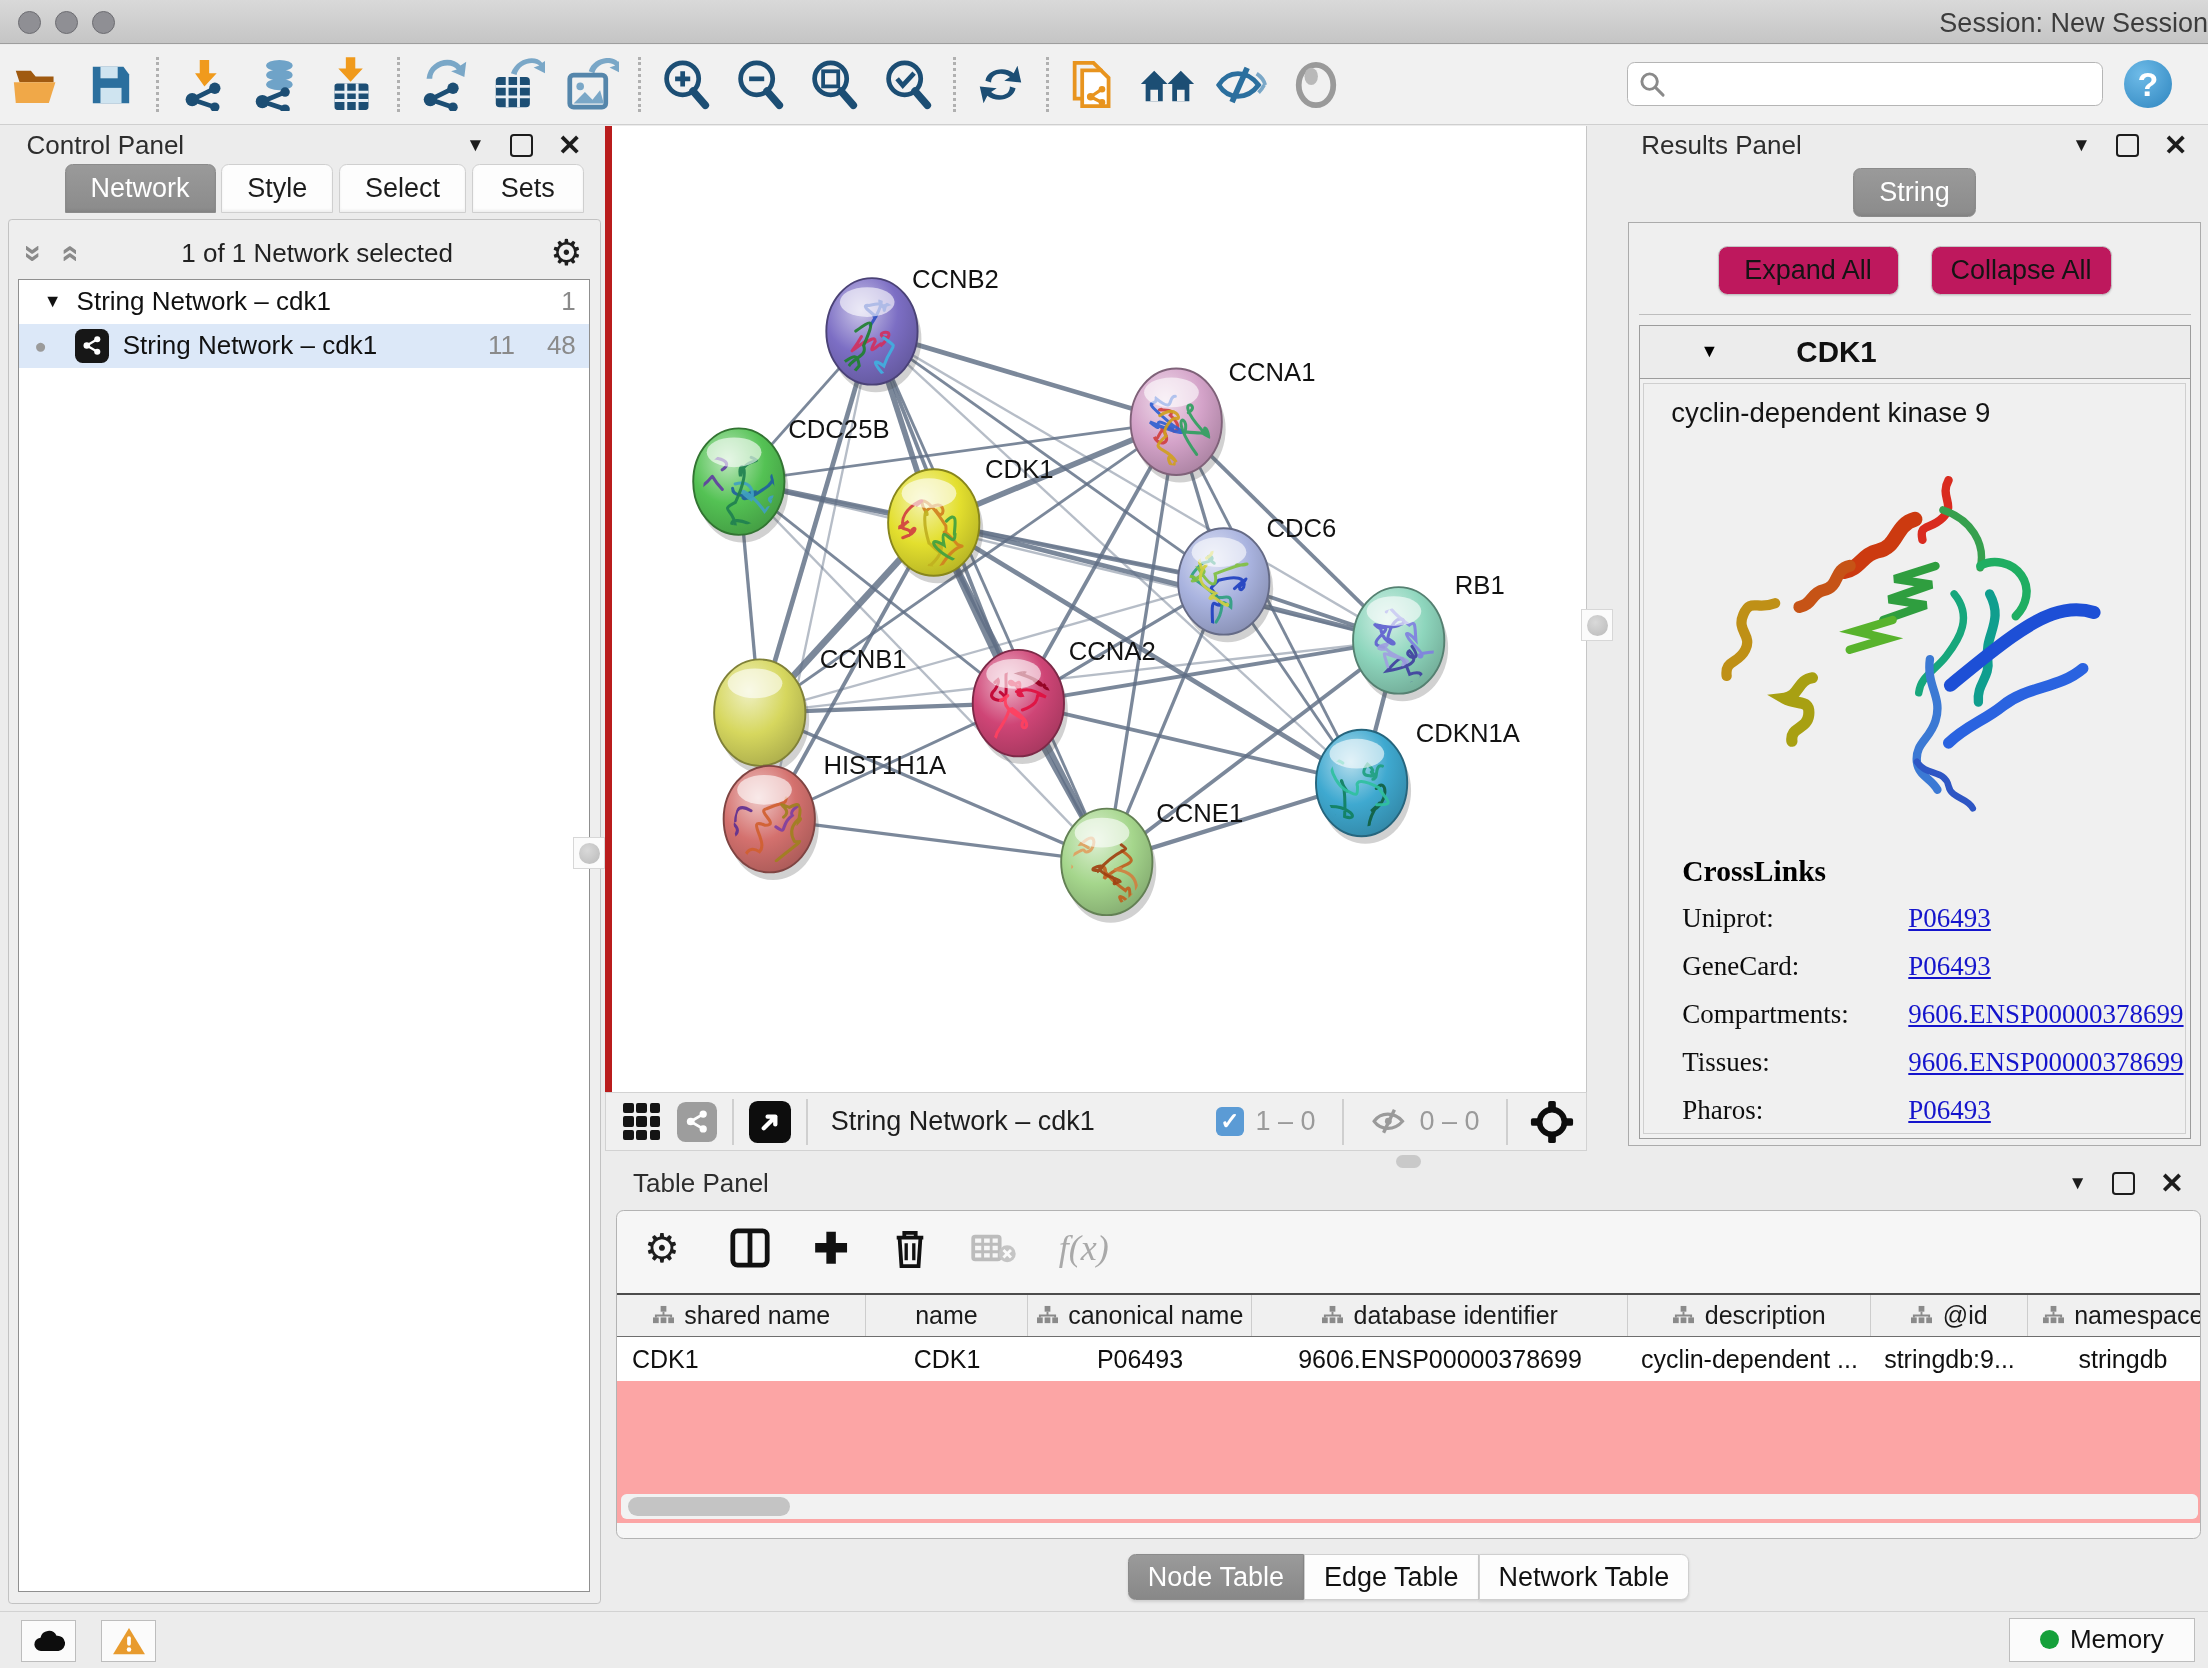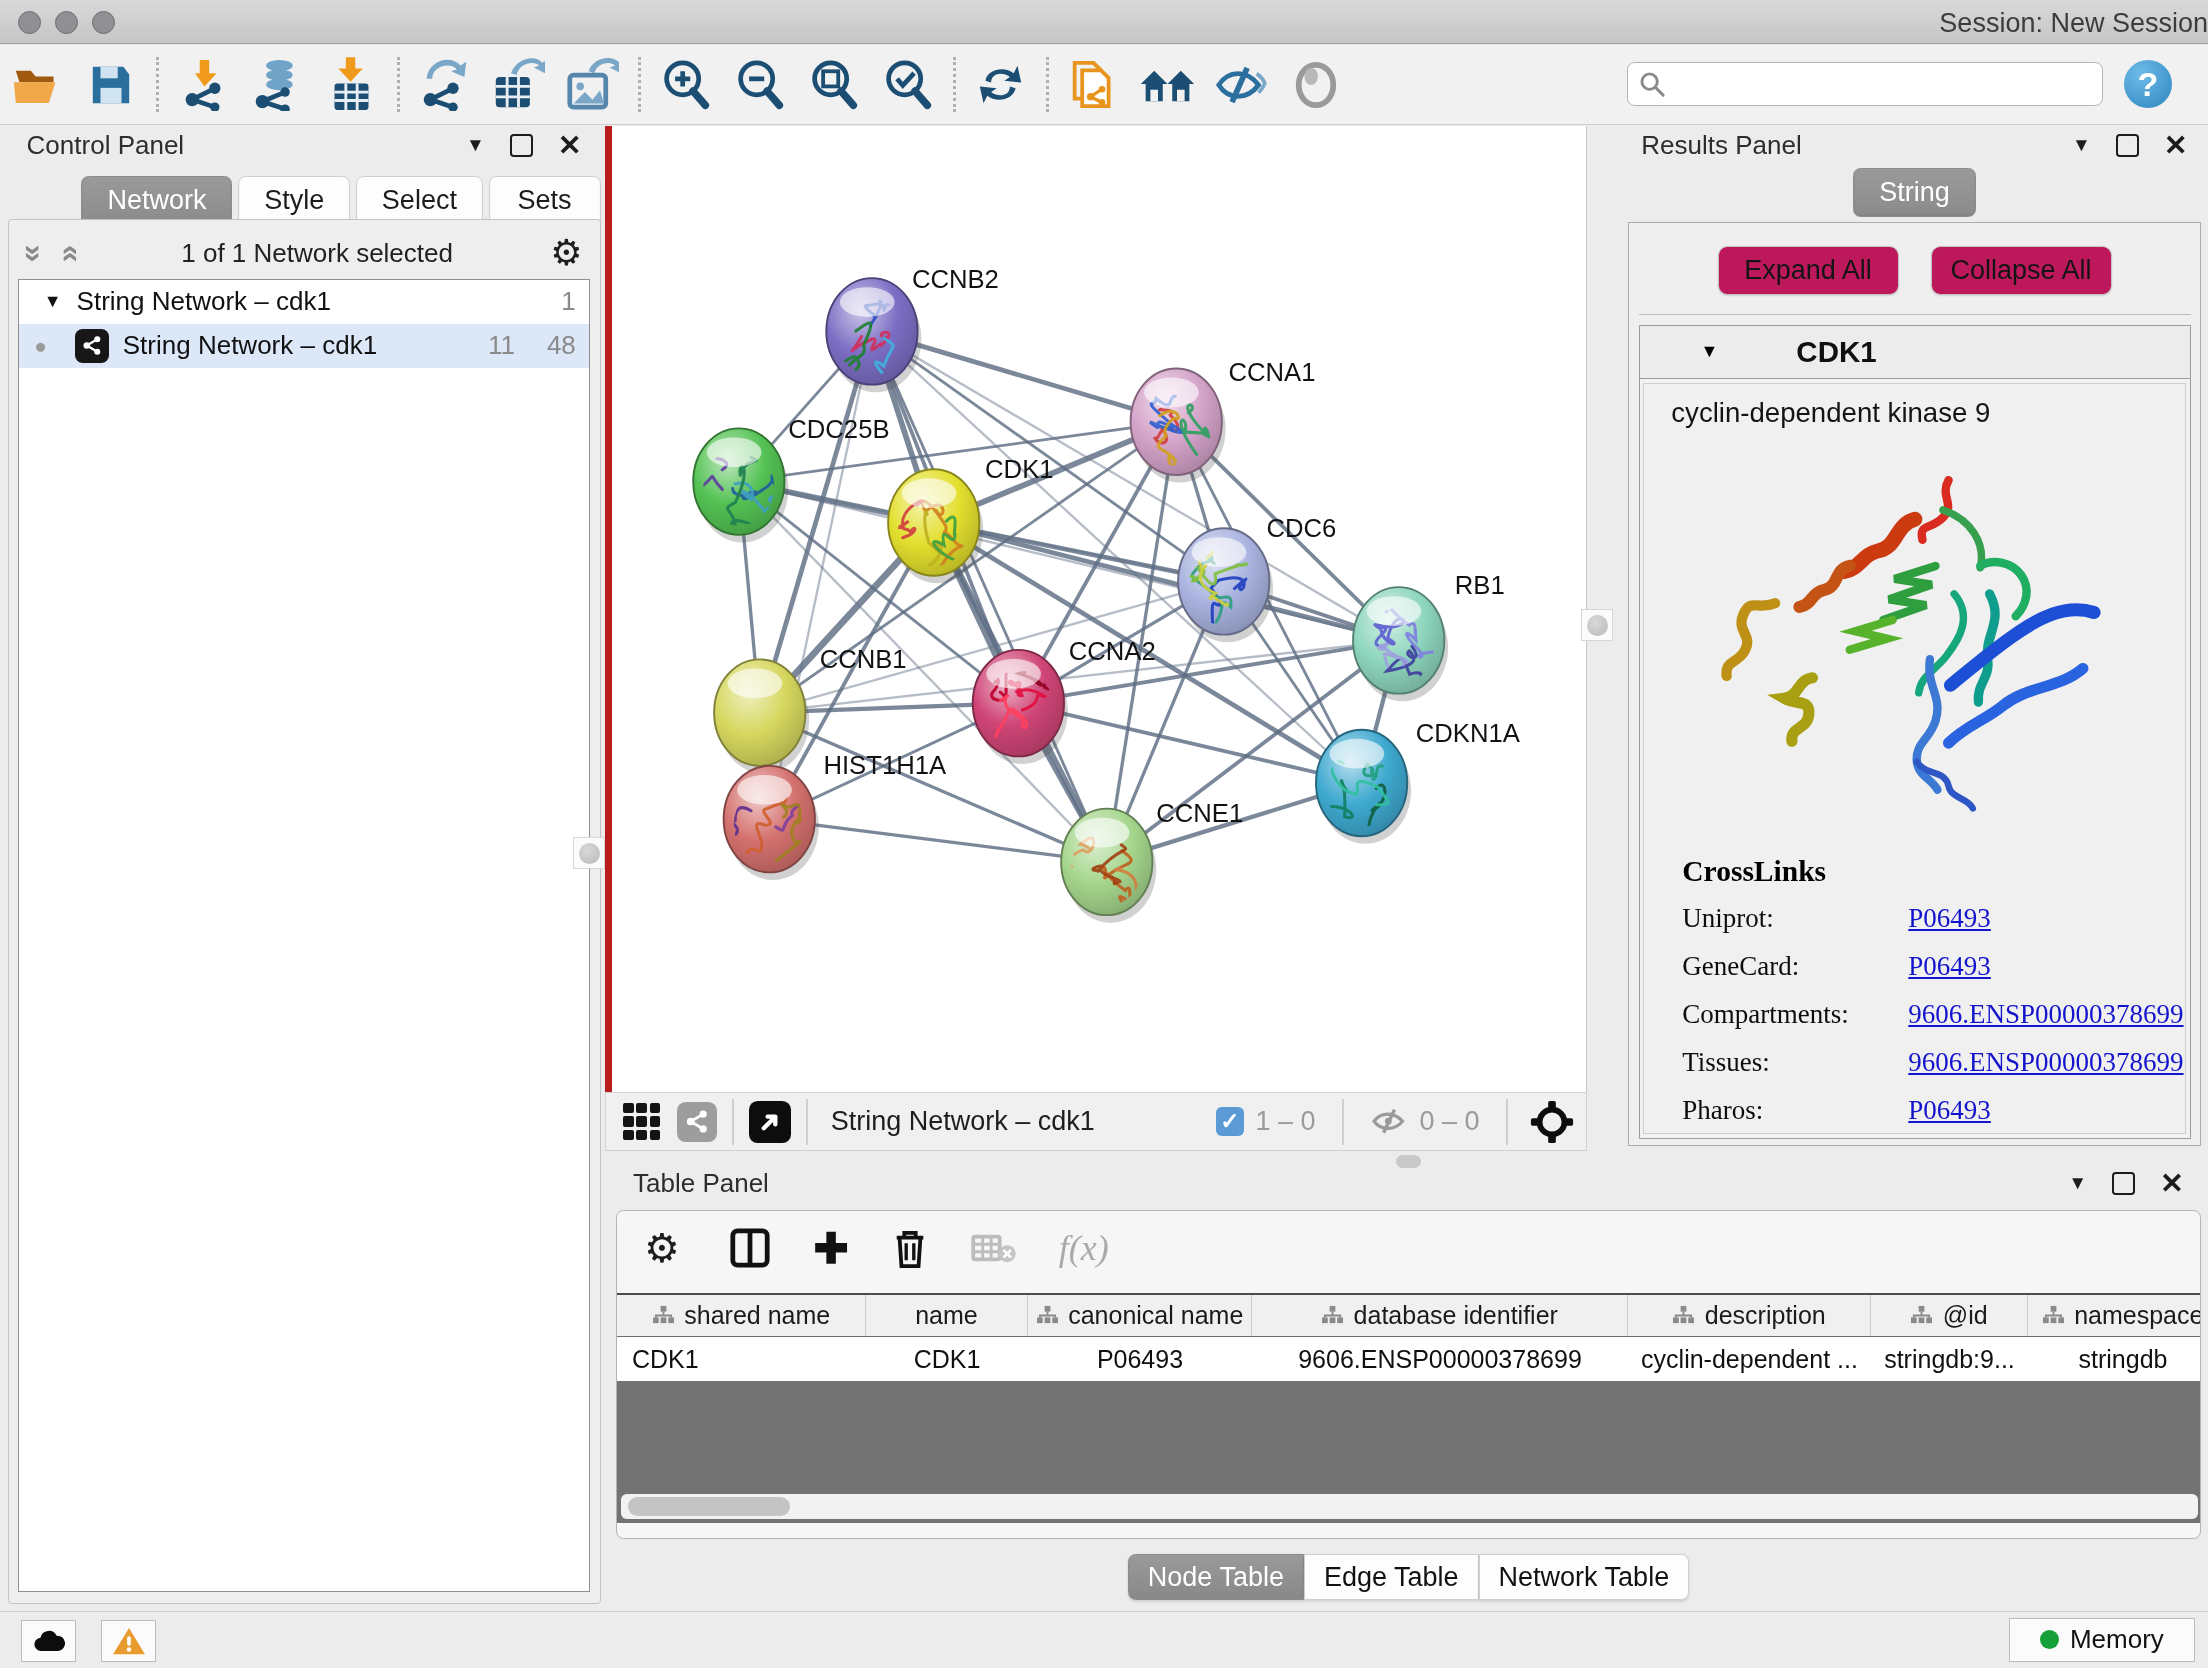--- a/index.html
+++ b/index.html
@@ -30,21 +30,21 @@
   
   .panel-head { display:flex; align-items:center; font-size:26px; color:#2d2d2d; }
   .ph-icons { margin-left:auto; display:flex; align-items:center; gap:25px; }
   .caret { font-size:19px; color:#1c1c1c; }
   .float-sq { width:23px; height:23px; border:2.9px solid #1c1c1c; border-radius:3.8px; }
   .close-x { font-size:28.5px; font-weight:bold; color:#1c1c1c; line-height:1; }
 
   
   .control-panel { position:absolute; left:7.6px; top:126px; width:593px; height:1480px; }
   .cp-head { height:38px; padding:0 19px; }
-  .cp-tabs { position:relative; height:49px; margin-top:12px; padding-left:57px; display:flex; gap:5.7px;justify-content:flex-end; }
+  .cp-tabs { position:relative; height:49px; margin-top:0; padding-left:57px; display:flex; gap:5.7px; }
   .tab { min-width:112px; padding:0 25px; height:49px; display:flex; align-items:center; justify-content:center;
     font-size:27px; background:#fdfdfd; border:1px solid #cfcfcf; border-radius:7.6px 7.6px 0 0; color:#1c1c1c;
     box-shadow:0 -1.9px 2.9px rgba(0,0,0,.06) inset; }
   .tab.active { background:linear-gradient(#9a9a9a,#8b8b8b); color:#fff; border-color:#8b8b8b; }
   .cp-body { position:absolute; left:0; top:93px; width:593px; height:1385px; background:#eeeeee;
     border:1.9px solid #c2c2c2; border-radius:3.8px; padding:7.6px 9.5px; }
   .cp-toolrow { height:51px; display:flex; align-items:center; font-size:26px; color:#222; }
   .chev { color:#8a8a8a; font-size:32px; font-weight:bold; display:inline-block; transform:rotate(90deg); margin:0 7.6px; }
   .chev.up { transform:rotate(-90deg); }
   .cp-selmsg { flex:1; text-align:center; }
@@ -106,21 +106,21 @@
 
   
   .table-panel { position:absolute; left:616px; top:1164px; width:1585px; height:447px; }
   .tp-head { height:38px; padding:0 17px; }
   .tp-box { position:absolute; left:0; top:46px; width:1585px; height:329px; background:#f6f6f6;
     border:1.9px solid #b3b3b3; border-radius:7.6px; overflow:hidden; }
   .tp-toolbar { height:74px; display:flex; align-items:center; gap:42px; padding-left:27px; }
   .tp-toolbar .gear { font-size:40px; }
   .tp-plus { font-size:42px; font-weight:bold; color:#111; }
   .fx { font-family:"Liberation Serif",serif; font-style:italic; font-size:36px; color:#a9a9a9; }
-  .tp-table { position:absolute; left:0; top:82px; width:1585px; bottom:15px; background:#737373; border-top:2.9px solid #4c4c4c; }
+  .tp-table { position:absolute; left:0; top:82px; width:1585px; bottom:15px; background:#fca5a5; border-top:2.9px solid #4c4c4c; }
   .tp-hrow { display:flex; height:42px; background:#f0f0f0; border-bottom:1.9px solid #6e6e6e; }
   .tp-hcell { display:flex; align-items:center; justify-content:center; gap:9.5px; font-size:25px; color:#1a1a1a;
     border-right:1px solid #cdcdcd; overflow:hidden; white-space:nowrap; flex:none; }
   .tp-drow { display:flex; height:44px; background:#fff; }
   .tp-dcell { display:flex; align-items:center; justify-content:center; font-size:25px; color:#101010;
     overflow:hidden; white-space:nowrap; flex:none; }
   .tp-dcell.first { justify-content:flex-start; padding-left:15px; }
   .hscroll { position:absolute; left:3.8px; right:3.8px; bottom:3.8px; height:25px; background:#f2f2f2; border-radius:5.7px; }
   .hthumb { position:absolute; left:7.6px; top:2.9px; width:162px; height:19px; background:#c4c4c4; border-radius:9.5px; }
   .tp-tabs { position:absolute; left:0; right:0; top:390px; display:flex; justify-content:center; }

